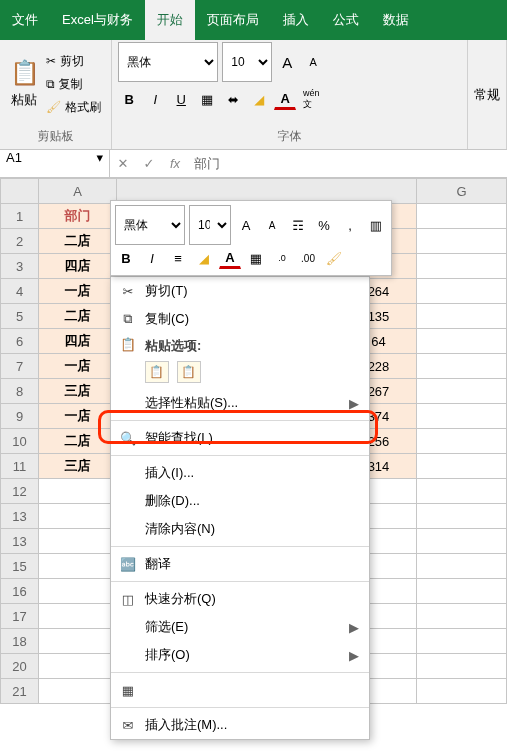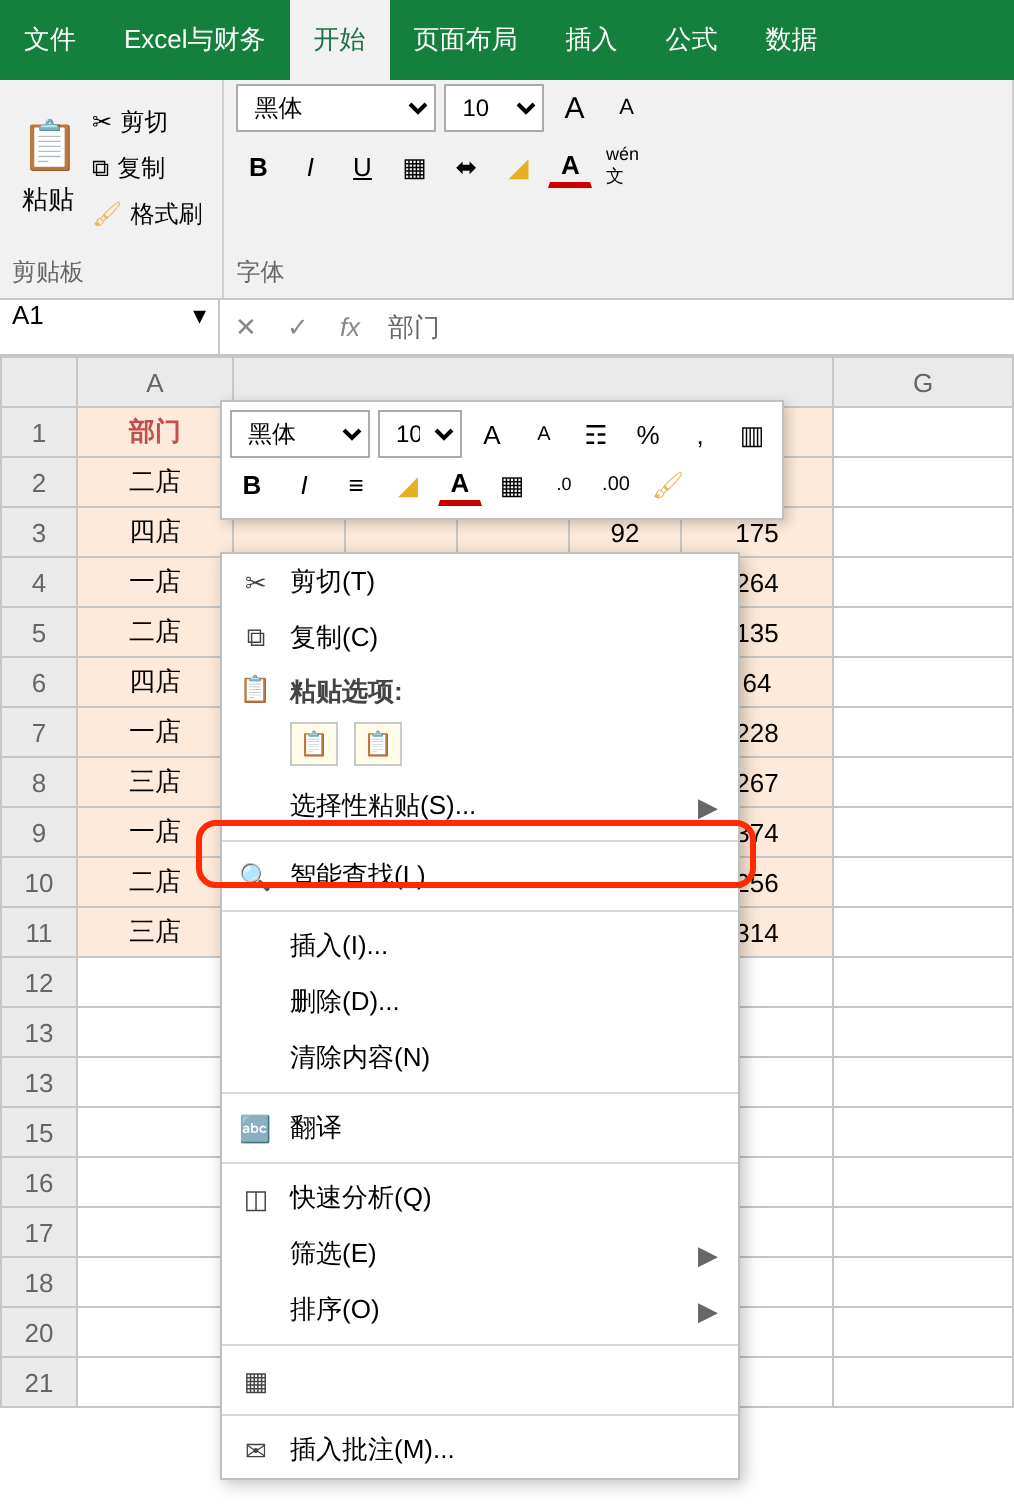--- a/index.html
+++ b/index.html
@@ -3,40 +3,40 @@
 <meta charset="utf-8">
 <style>
 *{box-sizing:border-box;margin:0;padding:0;font-family:"Microsoft YaHei",SimSun,sans-serif}
 body{width:507px;height:754px;background:#fff;font-size:13px;overflow:hidden;position:relative}
 .tabs{display:flex;background:#15803d;color:#fff;height:40px;align-items:center}
 .tab{padding:0 12px;height:100%;display:flex;align-items:center;cursor:pointer}
 .tab.active{background:#f1f1f1;color:#1e7145}
 .ribbon{background:#f1f1f1;display:flex;border-bottom:1px solid #c6c6c6;height:110px}
 .grp{display:flex;flex-direction:column;padding:2px 6px;border-right:1px solid #d0d0d0}
 .grp-body{flex:1;display:flex;align-items:center}
-.grp-label{font-size:12px;color:#666;padding:2px 0}
+.grp-label{text-align:center;font-size:12px;color:#666;padding:2px 0}
 .paste-big{display:flex;flex-direction:column;align-items:center;padding:4px}
 .clip-icon{width:28px;height:32px;font-size:24px}
 .small-btns{display:flex;flex-direction:column;gap:2px;padding:2px;font-size:12px}
 .small-btn{display:flex;align-items:center;gap:4px;padding:2px}
 .font-row{display:flex;gap:4px;align-items:center;margin-bottom:6px}
-.font-sel{border:1px solid #aaa;background:#fff;height:24px;font-size:12px;padding:0 4px}
+.font-sel{border:1px solid #aaa;background:#fff;height:40px;font-size:12px;padding:0 4px}
 .font-name{width:100px}
 .font-size{width:50px}
 .sq{width:22px;height:22px;display:inline-flex;align-items:center;justify-content:center;border:1px solid transparent;cursor:pointer}
 .namebox-row{display:flex;border-bottom:1px solid #c6c6c6;height:28px;align-items:center;background:#fff}
 .namebox{width:110px;border:1px solid #c6c6c6;border-top:none;border-left:none;height:28px;padding:0 6px;display:flex;align-items:flex-start;justify-content:space-between}
 .fx-btn{width:26px;text-align:center;color:#888}
 .fx-val{flex:1;padding:0 6px;color:#666}
 .grid{position:relative}
 table{border-collapse:collapse;table-layout:fixed}
 th,td{border:1px solid #c6c6c6;height:25px;text-align:center;font-size:13px;overflow:hidden;white-space:nowrap}
 .rh{background:#eaeaea;width:38px;color:#666;font-weight:normal}
 .ch{background:#eaeaea;color:#666;font-weight:normal}
-.col-a{background:#fdeada;font-weight:normal}
+.col-a{background:#fdeada;font-weight:bold}
 .hdr-cell{color:#c0504d;font-weight:bold;background:#fdeada}
 .val-col{background:#fdeada}
 .mini-toolbar{position:absolute;left:110px;top:200px;background:#fff;border:1px solid #bfbfbf;box-shadow:2px 2px 6px rgba(0,0,0,0.2);padding:4px;z-index:5}
 .mt-row{display:flex;gap:4px;align-items:center;margin-bottom:2px}
 .ctxmenu{position:absolute;left:110px;top:276px;width:260px;background:#fff;border:1px solid #bfbfbf;box-shadow:2px 2px 8px rgba(0,0,0,.25);z-index:4;font-size:13px}
 .mi{display:flex;align-items:center;height:28px;padding:0 10px 0 34px;position:relative;cursor:pointer}
 .mi-ico{position:absolute;left:8px;width:18px;text-align:center;color:#444}
 .mi-arrow{margin-left:auto;color:#666}
 .mi-sep{height:1px;background:#d9d9d9;margin:3px 0}
 .mi-label{color:#444;font-weight:bold;padding:4px 10px 2px 34px;position:relative}
@@ -104,20 +104,25 @@
         <span class="sq">⬌</span>
         <span class="sq" style="color:#e6b020">◢</span>
         <span class="sq" style="border-bottom:3px solid #c00">
             <b>A</b>
           </span>
         <span class="sq" style="font-size:9px">wén<br>文</span>
       </div>
     </div>
     <div class="grp-label">字体</div>
   </div>
+  <div class="grp">
+    <div class="grp-body">
+        <span>常规</span>
+      </div>
+  </div>
 </div>
 
 <div class="namebox-row">
   <div class="namebox">
       <span>A1</span>
       <span>▾</span>
     </div>
   <div class="fx-btn">✕</div>
   <div class="fx-btn">✓</div>
   <div class="fx-btn"><i>fx</i></div>

